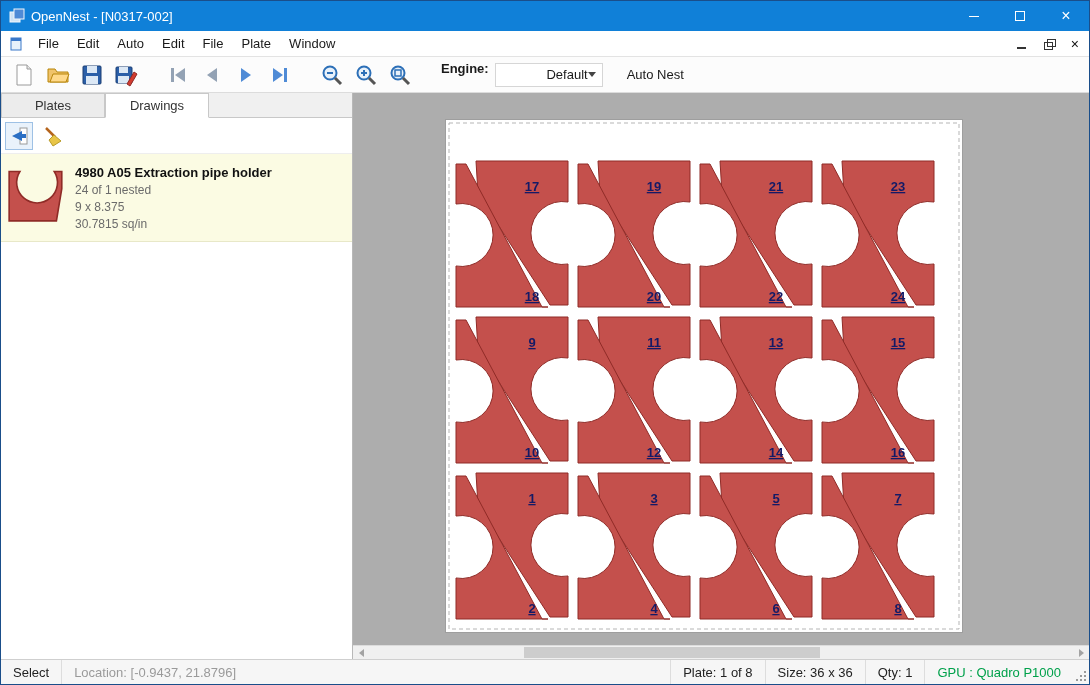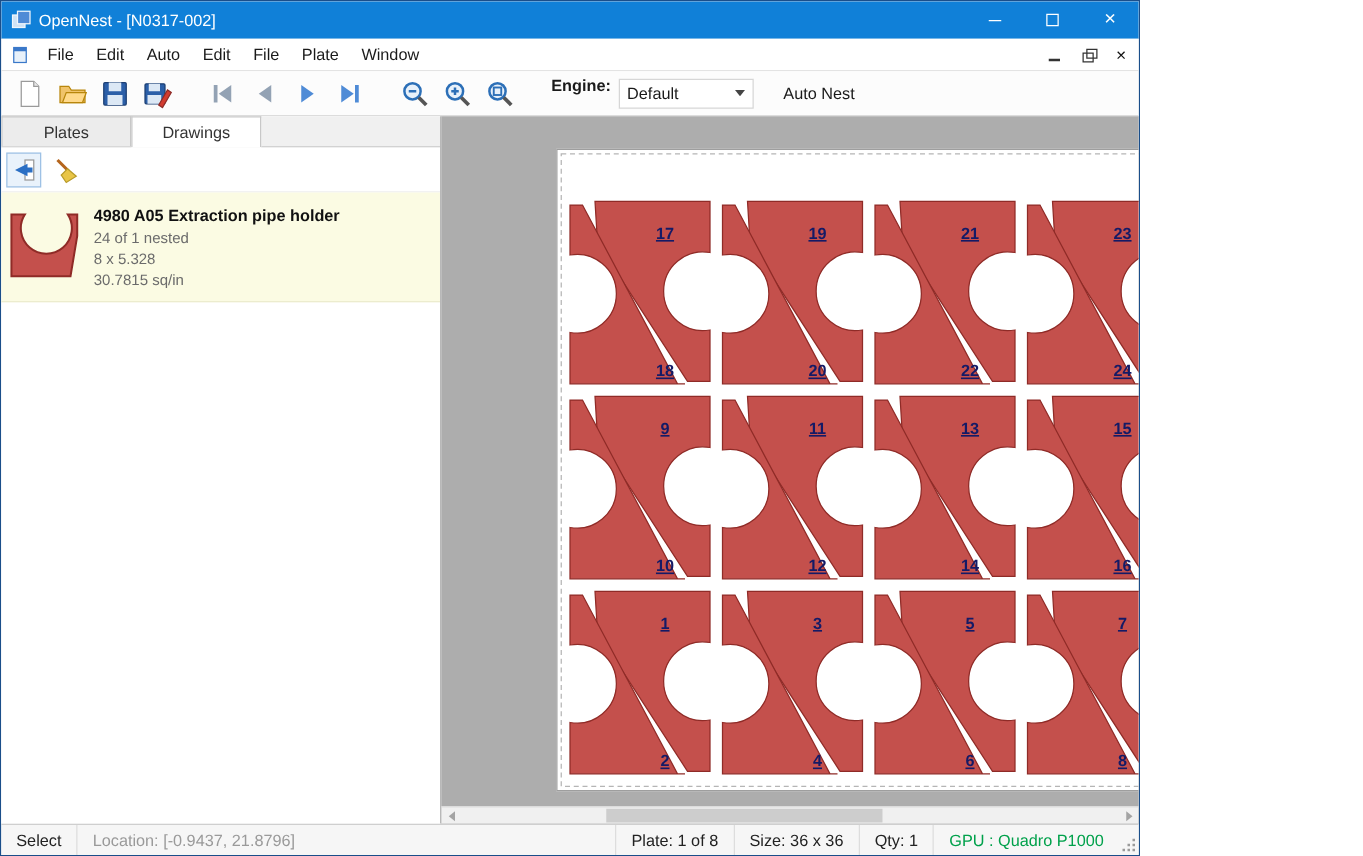--- a/index.html
+++ b/index.html
@@ -1,18 +1,18 @@
 <!DOCTYPE html>
 <html><head>
 <meta charset="utf-8">
 <style>
   * { margin:0; padding:0; box-sizing:border-box; }
   html,body { font-family:"Liberation Sans", sans-serif; }
   .window{
-    width:912px; height:685px; border:1px solid #1a4e8a; background:#fff;
+    width:1090px; height:685px; border:1px solid #1a4e8a; background:#fff;
     display:flex; flex-direction:column; overflow:hidden; position:relative;
   }
   
   .titlebar{ height:30px; background:#1080d8; display:flex; align-items:center; color:#fff; flex:0 0 auto; }
   .app-icon{ width:16px; height:16px; margin:0 6px 0 8px; display:inline-flex; }
   .title{ font-size:13px; }
   .win-controls{ margin-left:auto; display:flex; height:100%; }
   .wc{ width:46px; height:100%; display:flex; align-items:center; justify-content:center; cursor:pointer; }
   .glyph-min{ width:10px; height:1px; background:#fff; display:block; }
   .glyph-max{ width:10px; height:10px; border:1px solid #fff; display:block; }
@@ -25,21 +25,21 @@
   .mdi{ width:14px; height:12px; position:relative; display:inline-block; cursor:pointer; }
   .mdi-min::after{ content:""; position:absolute; left:2px; bottom:1px; width:9px; height:2px; background:#333; }
   .mdi-restore::before{ content:""; position:absolute; left:1px; top:4px; width:7px; height:6px; border:1px solid #333; background:#fff; }
   .mdi-restore::after{ content:""; position:absolute; left:4px; top:1px; width:7px; height:6px; border:1px solid #333; }
   .mdi-close{ font-size:14px; color:#111; line-height:12px; width:auto; }
   
   .toolbar{ height:36px; background:#fcfcfc; border-bottom:1px solid #dcdcdc; display:flex; align-items:center; padding:0 8px; flex:0 0 auto; }
   .tb-btn{ width:30px; height:30px; display:flex; align-items:center; justify-content:center; margin-right:4px; border:1px solid transparent; cursor:pointer; }
   .tb-gap{ width:18px; }
   .engine-label{ font-size:13px; font-weight:bold; color:#1a1a1a; margin:0 6px 12px 22px; }
-  .engine-combo{ width:108px; height:24px; border:1px solid #d6d6d6; background:#fff; display:flex; align-items:center; padding:0 6px; cursor:pointer; }
+  .engine-combo{ width:108px; height:24px; border:1px solid #d6d6d6; background:#fff; display:flex; align-items:center; padding:0 6px; cursor:pointer;text-align:right; }
   .engine-combo .val{ font-size:13px; color:#1a1a1a; flex:1; }
   .chev{ width:0; height:0; border-left:4px solid transparent; border-right:4px solid transparent; border-top:5px solid #444; }
   .autonest{ font-size:13px; color:#1a1a1a; margin-left:18px; cursor:pointer; padding:4px 6px; }
   
   .main{ flex:1; display:flex; min-height:0; }
   .sidebar{ width:352px; background:#fff; border-right:1px solid #b8b8b8; display:flex; flex-direction:column; }
   .tabs{ height:25px; background:#f0f0f0; display:flex; align-items:flex-end; border-bottom:1px solid #c8c8c8; }
   .tab{ font-size:13px; color:#333; padding:4px 0; width:104px; text-align:center; border:1px solid #c8c8c8; border-bottom:none; background:#ececec; cursor:pointer; height:24px; }
   .tab.active{ background:#fff; height:25px; margin-bottom:-1px; border-bottom:1px solid #fff; }
   .side-tools{ height:36px; display:flex; align-items:center; padding:0 4px; background:#fff; border-bottom:1px solid #eee; }
@@ -220,21 +220,21 @@
           </svg>
         </div>
       </div>
       <div class="part-item">
         <svg class="thumb" viewBox="0 0 54 56">
           <path d="M2,8 L12,8 A19,19 0 1 0 44,8 L51,8 L51,24 L46,54 L2,54 Z" fill="#c4504c" stroke="#8f2b27" stroke-width="1.5"></path>
         </svg>
         <div class="part-info">
           <div class="part-title">4980 A05 Extraction pipe holder</div>
           <div>24 of 1 nested</div>
-          <div>8 x 5.328</div>
+          <div>9 x 8.375</div>
           <div>30.7815 sq/in</div>
         </div>
       </div>
       <div class="side-rest"></div>
     </div>
 
     <div class="canvas">
       <div class="canvas-inner">
         <div class="plate">
           <svg id="plate-svg" viewBox="0 0 516 512" width="516" height="512">

